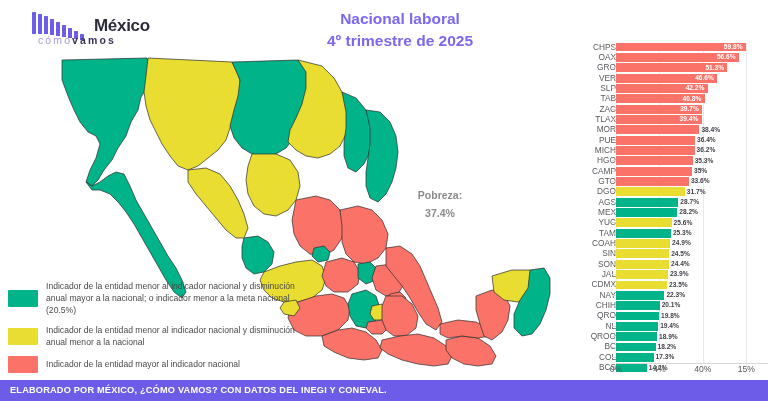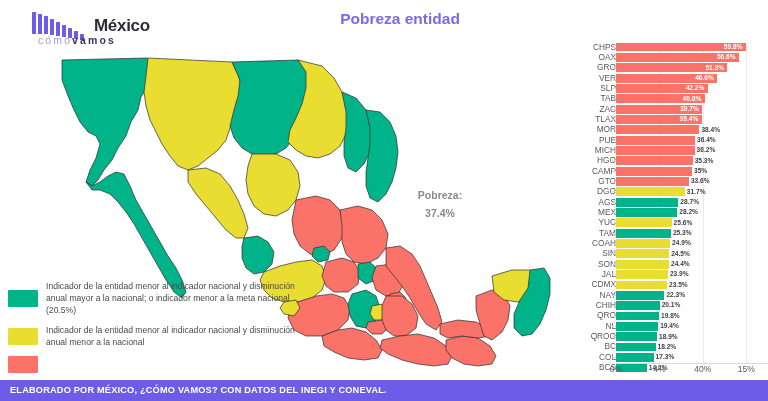--- a/index.html
+++ b/index.html
@@ -74,21 +74,22 @@
       <i style="left: 42px; height: 8px; bottom: -1px;"></i>
       <i style="left: 48px; height: 6px; bottom: -2px;"></i>
     </div>
   <div id="logo-word">México</div>
   <div id="logo-sub">
     <span class="c1">cómo</span><span class="c2">vamos</span>
   </div>
 </div>
 
 <div id="title">
-  <span class="l1">Pobreza entidad</span>
+  <span class="l1">Nacional laboral</span>
+  <span class="l2">4º trimestre de 2025</span>
 </div>
 
 <div id="map-wrap">
 <svg id="map-svg" viewBox="0 0 555 330" preserveAspectRatio="xMidYMid meet">
   <g stroke="#2b2b2b" stroke-width="0.7" stroke-linejoin="round">
 
     <path fill="#00b388" d="M62,20 L147,18 L152,32 L148,46 L141,57 L138,70 L131,82 L126,96 L118,108 L112,120 L104,130 L98,140 L92,146 L86,142 L90,130 L96,118 L100,104 L96,96 L88,92 L80,82 L74,70 L68,56 L62,40 Z"></path>
 
     <path fill="#00b388" d="M86,142 L92,146 L100,142 L108,136 L116,132 L124,134 L130,146 L136,160 L144,174 L152,188 L160,202 L168,216 L176,228 L182,240 L186,252 L182,258 L174,252 L166,240 L158,226 L150,212 L142,198 L134,184 L126,172 L118,162 L110,154 L100,150 L92,150 Z"></path>
 
@@ -164,20 +165,21 @@
     <div class="leg-row">
       <div class="leg-sw" style="background: rgb(0, 179, 136);"></div>
       <div class="leg-tx">Indicador de la entidad menor al indicador nacional y disminución anual mayor a la nacional; o indicador menor a la meta nacional (20.5%)</div>
     </div>
     <div class="leg-row">
       <div class="leg-sw" style="background: rgb(232, 221, 48);"></div>
       <div class="leg-tx">Indicador de la entidad menor al indicador nacional y disminución anual menor a la nacional</div>
     </div>
     <div class="leg-row">
       <div class="leg-sw" style="background: rgb(250, 114, 104);"></div>
+      <div class="leg-tx">Indicador de la entidad mayor al indicador nacional</div>
     </div>
   </div>
 
 <div id="grid">
     <i style="left: 0px;"></i>
     <i style="left: 43.4286px;"></i>
     <i style="left: 86.8571px;"></i>
     <i style="left: 130.286px;"></i>
   </div>
 <div id="chart">

